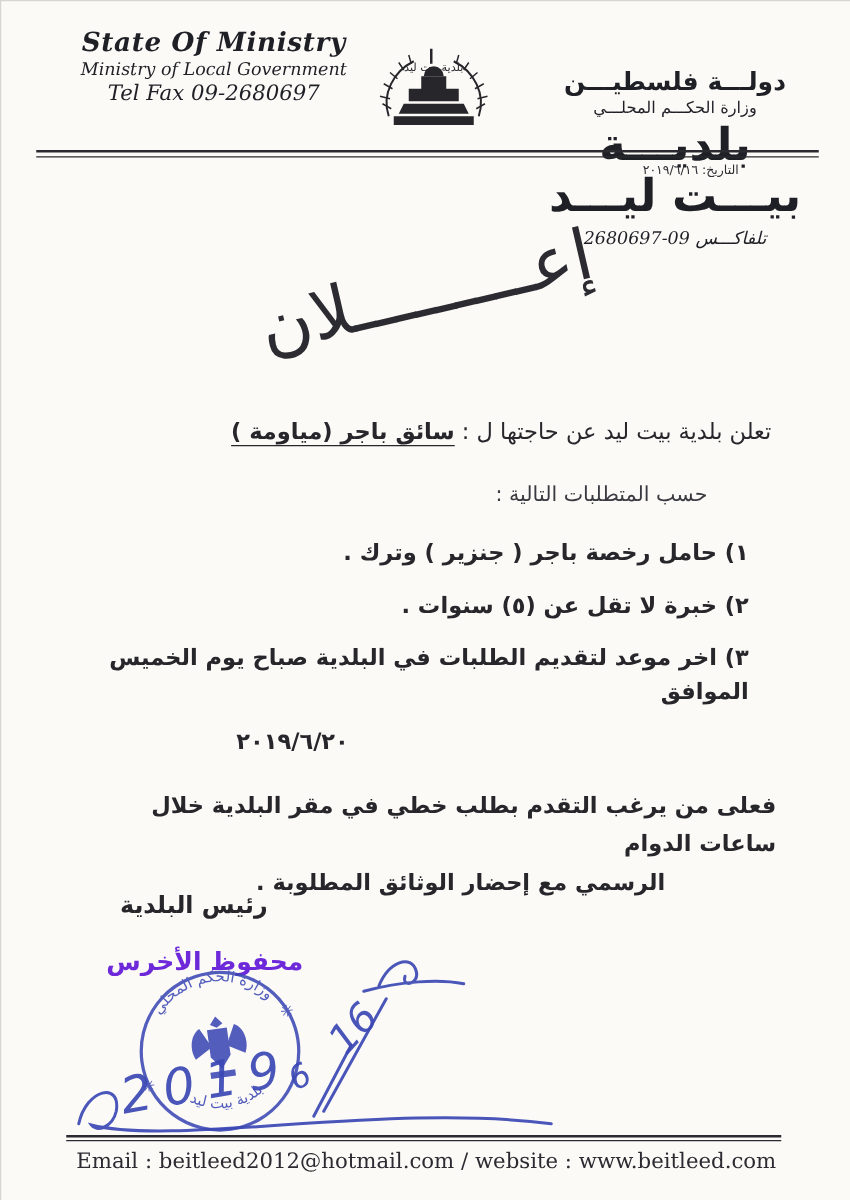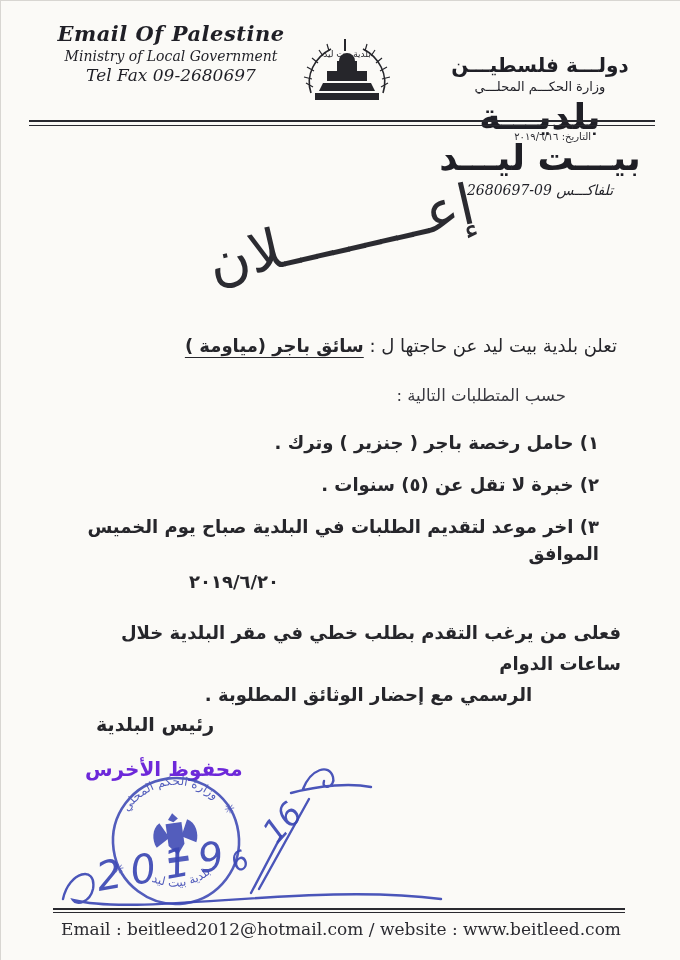--- a/index.html
+++ b/index.html
@@ -48,21 +48,21 @@
     border-top:2px solid #2a2a30;border-bottom:1px solid #2a2a30;}
   .footer-text{position:absolute;left:0;right:0;top:918px;text-align:center;
     font-family:"DejaVu Serif","Liberation Serif",serif;font-size:17px;color:#2b2b31;}
 </style>
 </head>
 <body>
 
 <div class="page">
 
   <div class="lh-left">
-    <div class="l1">Email Of Palestine</div>
+    <div class="l1">State Of Ministry</div>
     <div class="l2">Ministry of Local Government</div>
     <div class="l4">Tel Fax 09-2680697</div>
   </div>
 
   <svg class="logo" viewBox="0 0 108 92">
     <g stroke="#26262b" fill="none" stroke-width="1.6">
       <path d="M18,62 C12,44 22,26 38,18"></path>
       <path d="M90,62 C96,44 86,26 70,18"></path>
       <g stroke-width="1.2">
         <path d="M20,56 l-7,-4 M19,48 l-8,-2 M21,40 l-7,-4 M25,32 l-6,-5 M30,25 l-4,-6 M36,20 l-2,-7"></path>
@@ -94,21 +94,21 @@
   <div class="title">إعـــــــــلان</div>
 
   <div class="body">
     <div class="intro">
       <span>تعلن بلدية بيت ليد عن حاجتها ل : </span><span class="hl">سائق باجر  (مياومة )</span>
     </div>
     <div class="req-head">حسب المتطلبات التالية :</div>
     <div class="items">
       <div class="item">١) حامل رخصة باجر ( جنزير ) وترك .</div>
       <div class="item">٢) خبرة لا تقل  عن (٥)  سنوات .</div>
-      <div class="item" style="margin-bottom:0;">٣) اخر موعد لتقديم الطلبات في البلدية صباح يوم الخميس الموافق</div>
+      <div class="item" style="margin-bottom:12px;">٣) اخر موعد لتقديم الطلبات في البلدية صباح يوم الخميس الموافق</div>
       <div class="item3-date">٢٠١٩/٦/٢٠</div>
     </div>
     <div class="closing">
       <div>فعلى من يرغب التقدم بطلب خطي في مقر البلدية خلال ساعات الدوام</div>
       <div class="c2">الرسمي مع إحضار الوثائق المطلوبة .</div>
     </div>
   </div>
 
   <div class="sig-title">رئيس البلدية</div>
   <div class="sig-name">محفوظ الأخرس</div>

